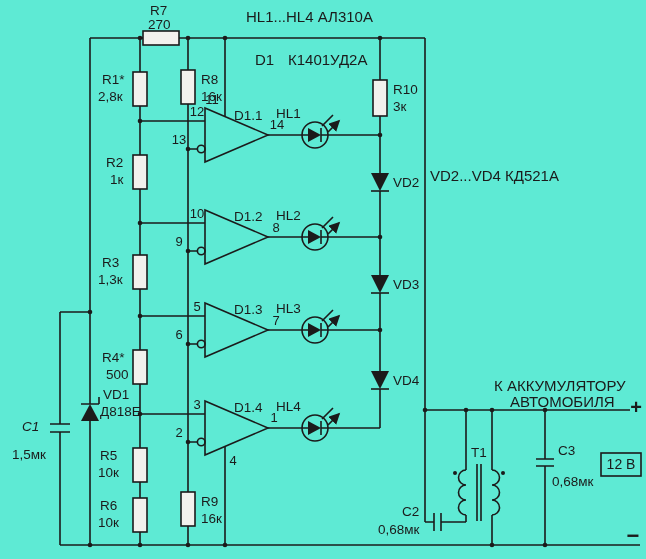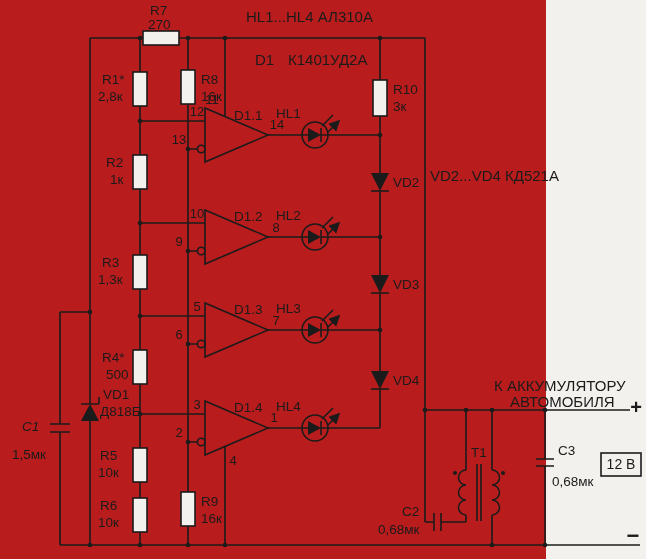--- a/index.html
+++ b/index.html
@@ -1,16 +1,16 @@
 <!DOCTYPE html>
 <html><head>
 <meta charset="utf-8">
 <style>
   html,body{margin:0;padding:0;background:#f2f1ed;}
-  #stage{width:546px;height:559px;background:#b91c1c;}
+  #stage{width:646px;height:559px;background:#5eead4;}
   svg{display:block;}
   .w{stroke:#1b1b1b;stroke-width:1.6;fill:none;}
   .box{fill:#f2f1ed;stroke:#1b1b1b;stroke-width:1.6;}
   .sym{stroke:#1b1b1b;stroke-width:1.6;fill:none;}
   .fil{fill:#1b1b1b;stroke:none;}
   .dot{fill:#1b1b1b;}
   text{font-family:"Liberation Sans",sans-serif;fill:#1b1b1b;font-size:13.5px;}
   .th{font-size:15px;}
   .tp{font-size:13px;text-anchor:middle;}
   .tm{text-anchor:middle;}

